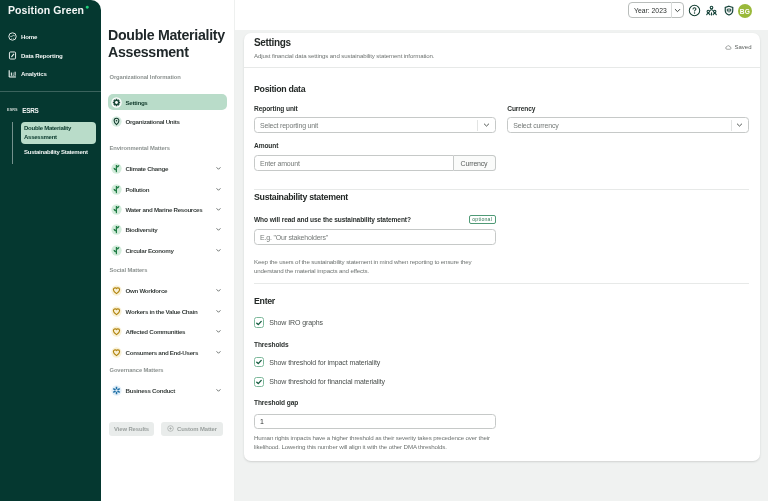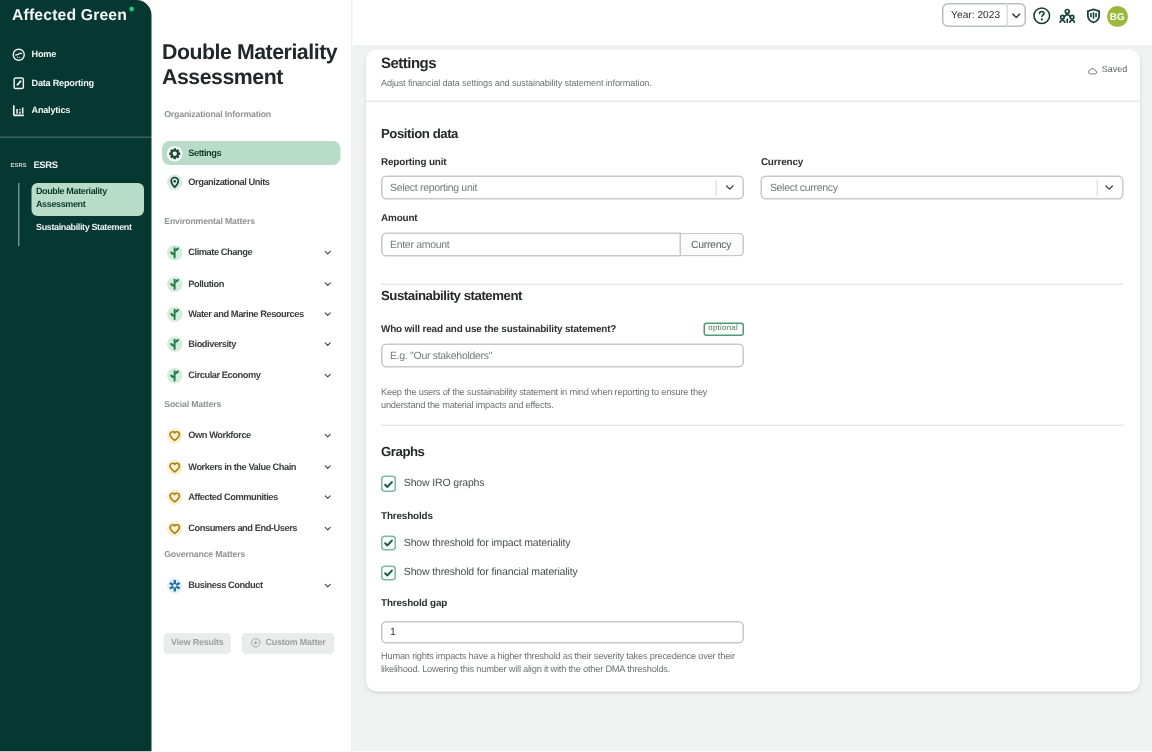--- a/index.html
+++ b/index.html
@@ -91,21 +91,21 @@
   .chk { width:10.2px; height:10.2px; border:1px solid #7db99b; border-radius:2.5px; background:#fff; display:flex; align-items:center; justify-content:center; flex:none; cursor:pointer; }
   .chk svg { width:8px; height:8px; }
   .chk-row .lbl { margin-left:5px; font-size:7px; color:#4a4f4d; font-weight:400; letter-spacing:-0.1px; }
 </style>
 </head>
 <body>
 
 <div class="app">
 
   <aside class="sb1">
-    <div class="logo"><span>Affected Green</span><span class="dot">●</span></div>
+    <div class="logo"><span>Position Green</span><span class="dot">●</span></div>
     <nav id="nav1">
         <div class="nav1-item">
           <span class="ic1" style="display:flex;width:9px;height:9px">
             <svg viewBox="0 0 12 12" fill="none">
               <circle cx="6" cy="6" r="4.9" stroke="#eef3f1" stroke-width="1.25"></circle>
               <path d="M3.1 6.6 c.9-1.7 1.6-.2 2.4-.9 c.9-.7 1.3-1.7 2.4-.9 c.4 .3 .8 .3 1.1 .1" stroke="#eef3f1" stroke-width="1.1"></path>
               <circle cx="4.9" cy="8.2" r="0.55" fill="#eef3f1"></circle>
               <circle cx="6.9" cy="8.3" r="0.55" fill="#eef3f1"></circle>
             </svg>
           </span>
@@ -433,21 +433,21 @@
             <span class="opt-badge">optional</span>
           </div>
           <div class="input" style="margin-top:5.2px; width:241.5px">
             <span class="ph">E.g. "Our stakeholders"</span>
           </div>
           <div class="helper" style="margin-top:11.8px">Keep the users of the sustainability statement in mind when reporting to ensure they
 understand the material impacts and effects.</div>
 
           <div class="hr" style="margin-top:8.2px"></div>
 
-          <div class="sec-h" style="margin-top:11.4px">Graphs</div>
+          <div class="sec-h" style="margin-top:11.4px">Enter</div>
 
           <div class="chk-row" style="margin-top:11.7px">
             <span class="chk">
                 <svg viewBox="0 0 10 10">
                   <path d="M2.2 5.2 L4.1 7 L7.8 3" fill="none" stroke="#175c41" stroke-width="1.7" stroke-linecap="round" stroke-linejoin="round"></path>
                 </svg>
               </span>
             <span class="lbl">Show IRO graphs</span>
           </div>
 

